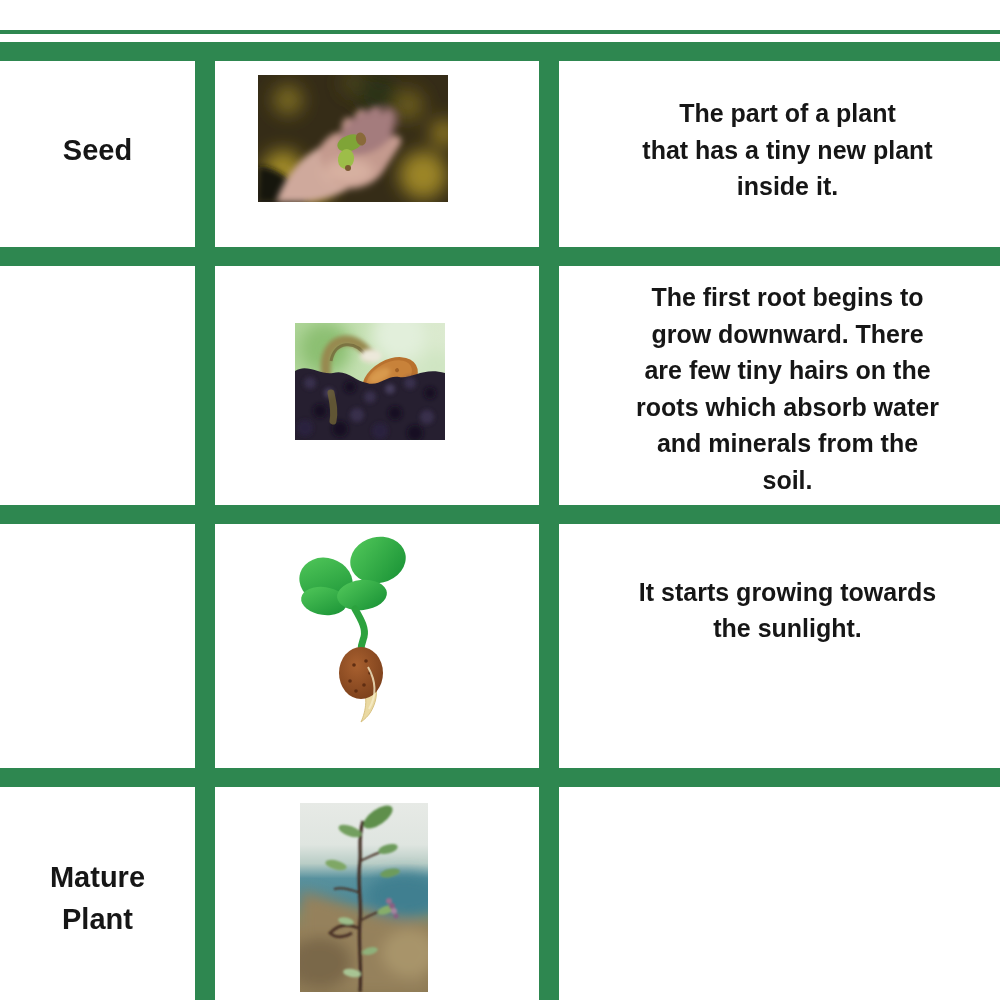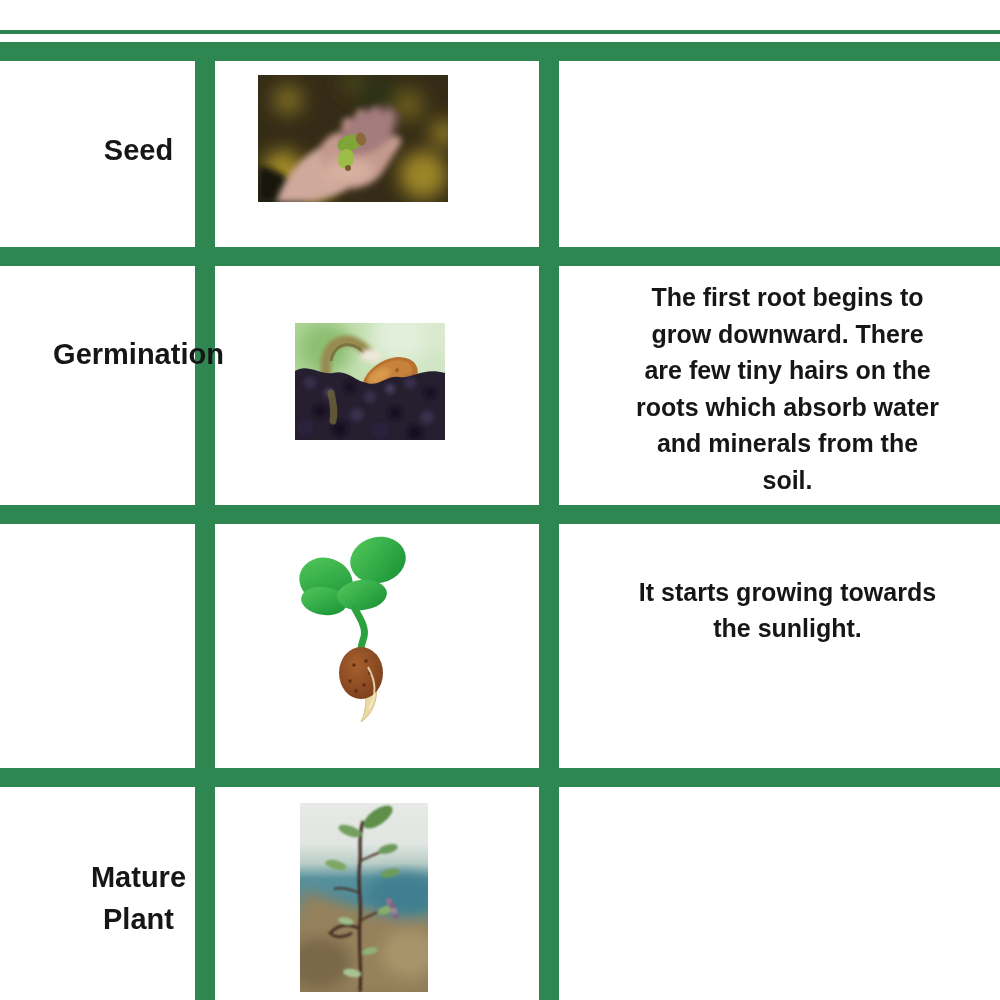--- a/index.html
+++ b/index.html
@@ -5,21 +5,21 @@
   html,body{margin:0;padding:0;}
   .page{
     position:relative;
     width:1000px;height:1000px;
     background:var(--page-white,#ffffff);
     overflow:hidden;
     font-family:"Liberation Sans", sans-serif;
   }
   .hline{position:absolute;left:0;width:1000px;background:var(--grid-green,#2e8750);}
   .vline{position:absolute;top:42px;bottom:0;width:20px;background:var(--grid-green,#2e8750);}
-  .cell{position:absolute;display:flex;align-items:center;justify-content:center;padding-left:41px;}
+  .cell{position:absolute;display:flex;align-items:center;justify-content:center;}
   .label-cell{left:0;width:195px;}
   .image-cell{left:215px;width:324px;}
   .desc-cell{left:559px;width:441px;box-sizing:border-box;padding-left:16px;}
   .r1{top:61px;height:186px;}
   .r2{top:266px;height:239px;}
   .r3{top:524px;height:244px;}
   .r4{top:787px;height:213px;}
   .label{
     font-weight:700;font-size:29px;line-height:42px;
     color:var(--text-black,#161616);
@@ -89,24 +89,26 @@
         </g>
         <g>
           <ellipse cx="92" cy="68" rx="13" ry="8" fill="#7fa437" transform="rotate(-18 92 68)"></ellipse>
           <ellipse cx="103" cy="64" rx="5" ry="6.5" fill="#8a6a3a" transform="rotate(-18 103 64)"></ellipse>
           <ellipse cx="88" cy="84" rx="8" ry="10" fill="#9dbd49" transform="rotate(12 88 84)"></ellipse>
           <circle cx="90" cy="93" r="3" fill="#7a5a30"></circle>
         </g>
       </svg>
     </div>
   </div>
-
-  <div class="cell label-cell r2">
-    <div class="label off-up32">Germination</div>
-  </div>
+  <div class="cell desc-cell r1">
+    <div class="desc off-up4">The part of a plant
+that has a tiny new plant
+inside it.</div>
+  </div>
+
   <div class="cell image-cell r2">
     <div class="img-wrap" style="left:80px;top:57px;">
       <svg width="150" height="117" viewBox="0 0 150 117">
         <defs>
           <filter id="gb1" x="-40%" y="-40%" width="180%" height="180%">
               <feGaussianBlur stdDeviation="8"></feGaussianBlur>
             </filter>
           <filter id="gb2" x="-40%" y="-40%" width="180%" height="180%">
               <feGaussianBlur stdDeviation="2"></feGaussianBlur>
             </filter>

